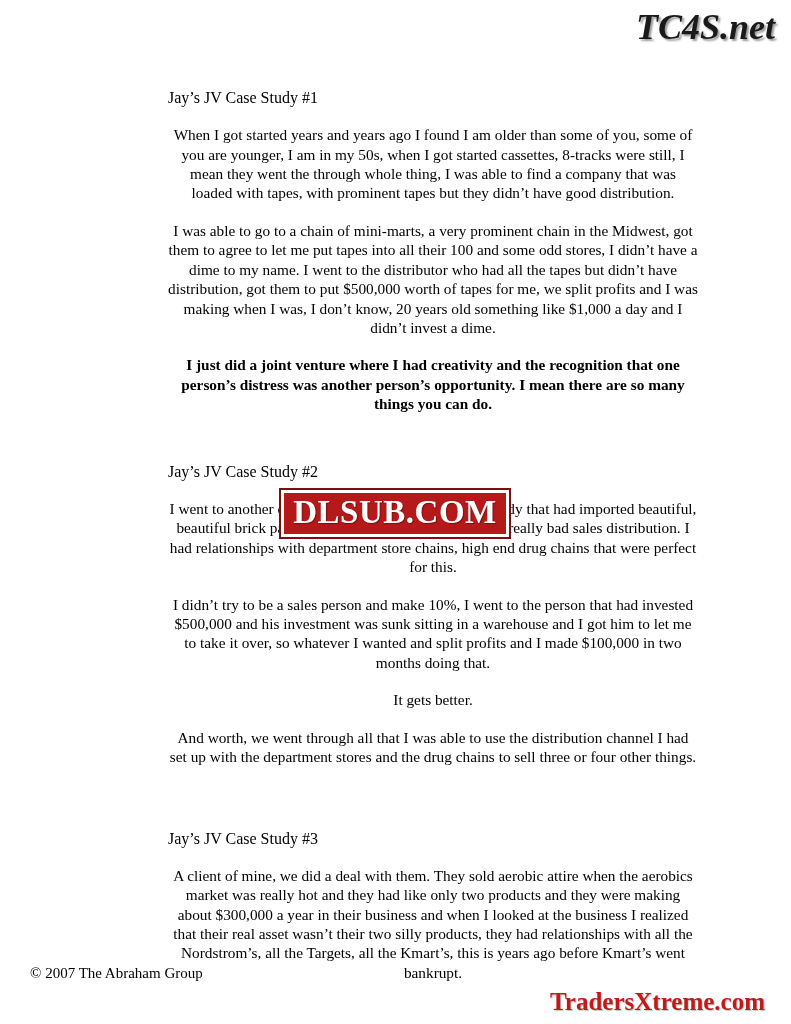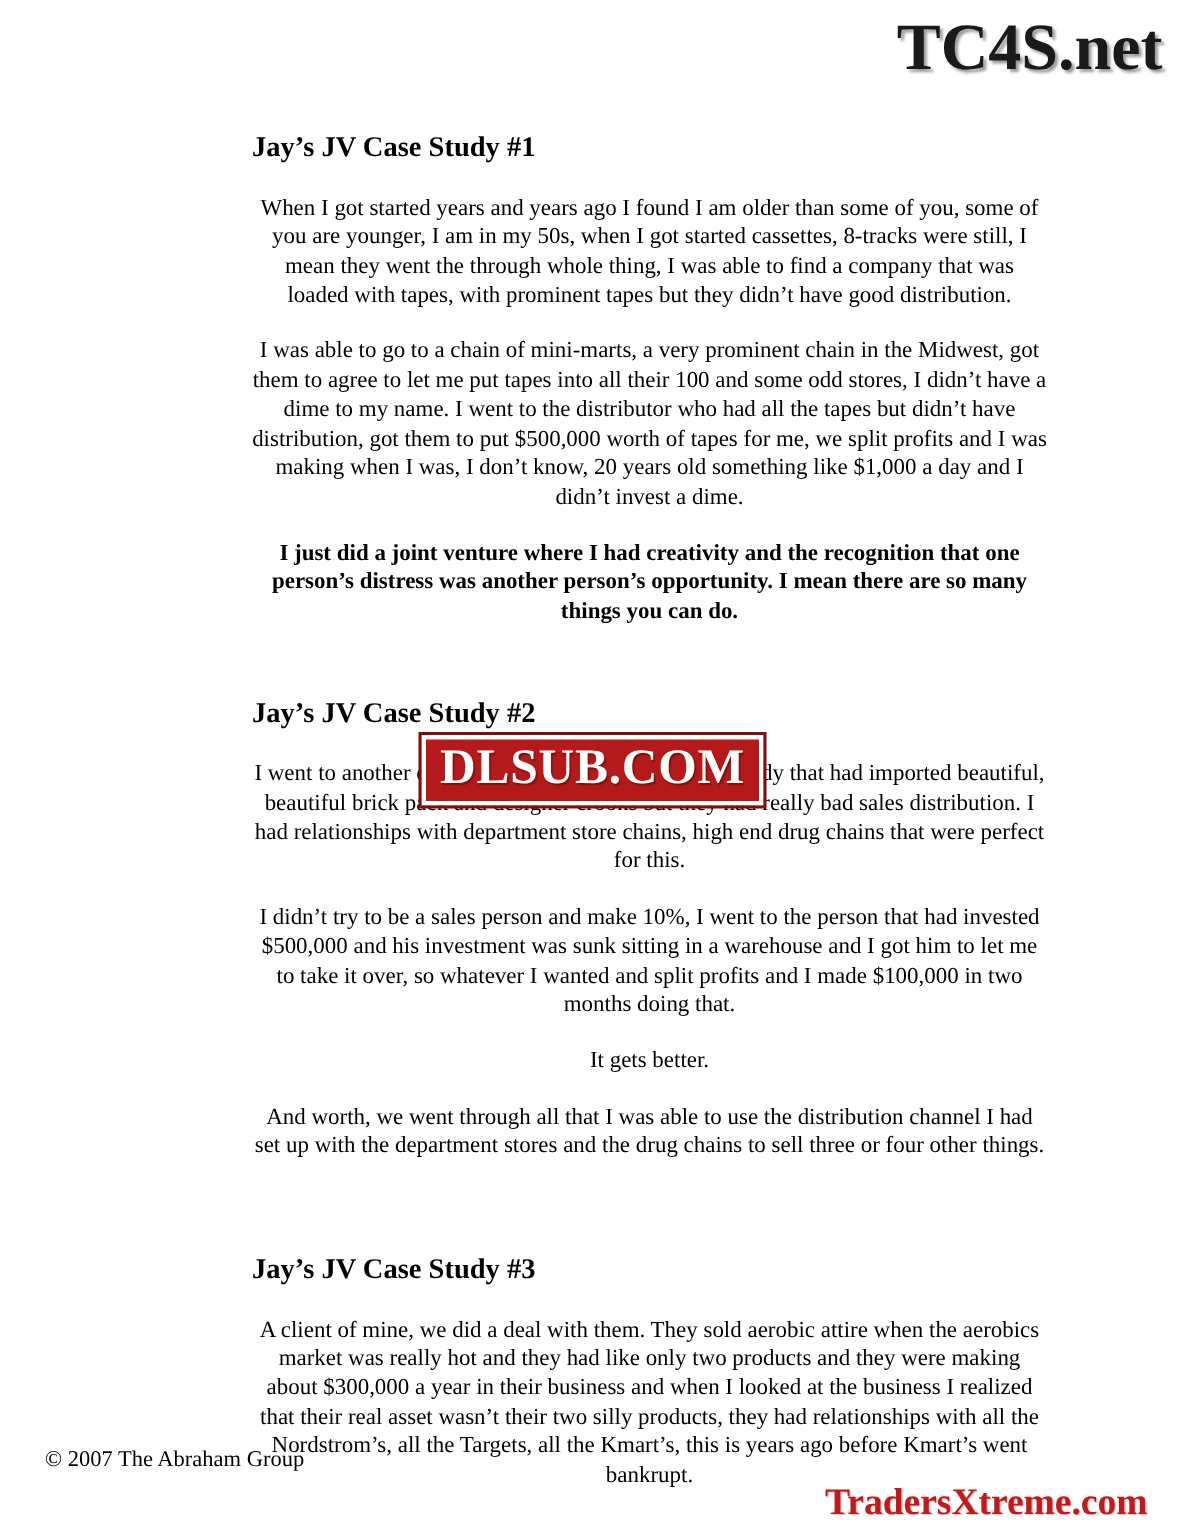--- a/index.html
+++ b/index.html
@@ -21,39 +21,40 @@
     inset: 0;
   }
 
   
   .brand-top {
     position: absolute;
     top: 6px;
     right: 16px;
     font-family: "Liberation Serif", serif;
     font-weight: bold;
-    font-size: 44px;
+    font-size: 36px;
     letter-spacing: 0px;
     color: #1a1a1a;
     text-shadow: 2px 2px 2px rgba(120,120,120,0.75);
     white-space: nowrap;
+    font-style: italic;
   }
 
   
   .content {
     position: absolute;
     left: 168px;
     top: 88px;
     width: 530px;
   }
 
   h1.case-title {
     font-family: "Liberation Serif", serif;
-    font-size: 19px;
-    font-weight: bold;
+    font-size: 16px;
+    font-weight: normal;
     margin: 0 0 18px 0;
     line-height: 1.2;
   }
 
   h1.case-title.spaced-top {
     margin-top: 48px;
   }
 
   h1.case-title.spaced-top-lg {
     margin-top: 62px;

